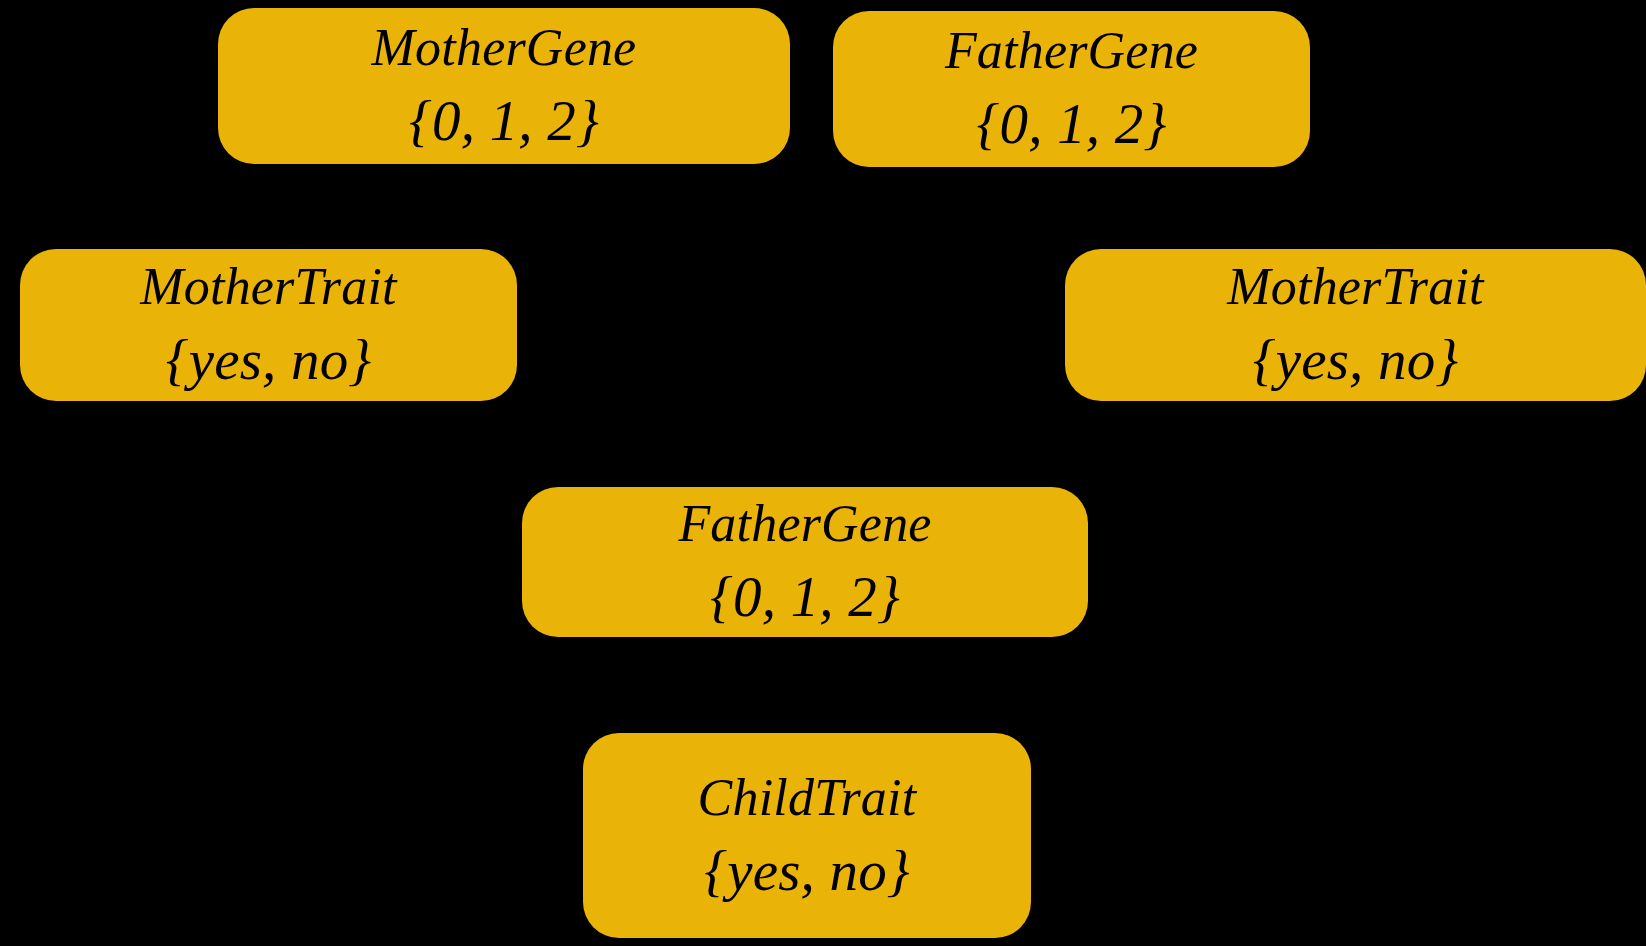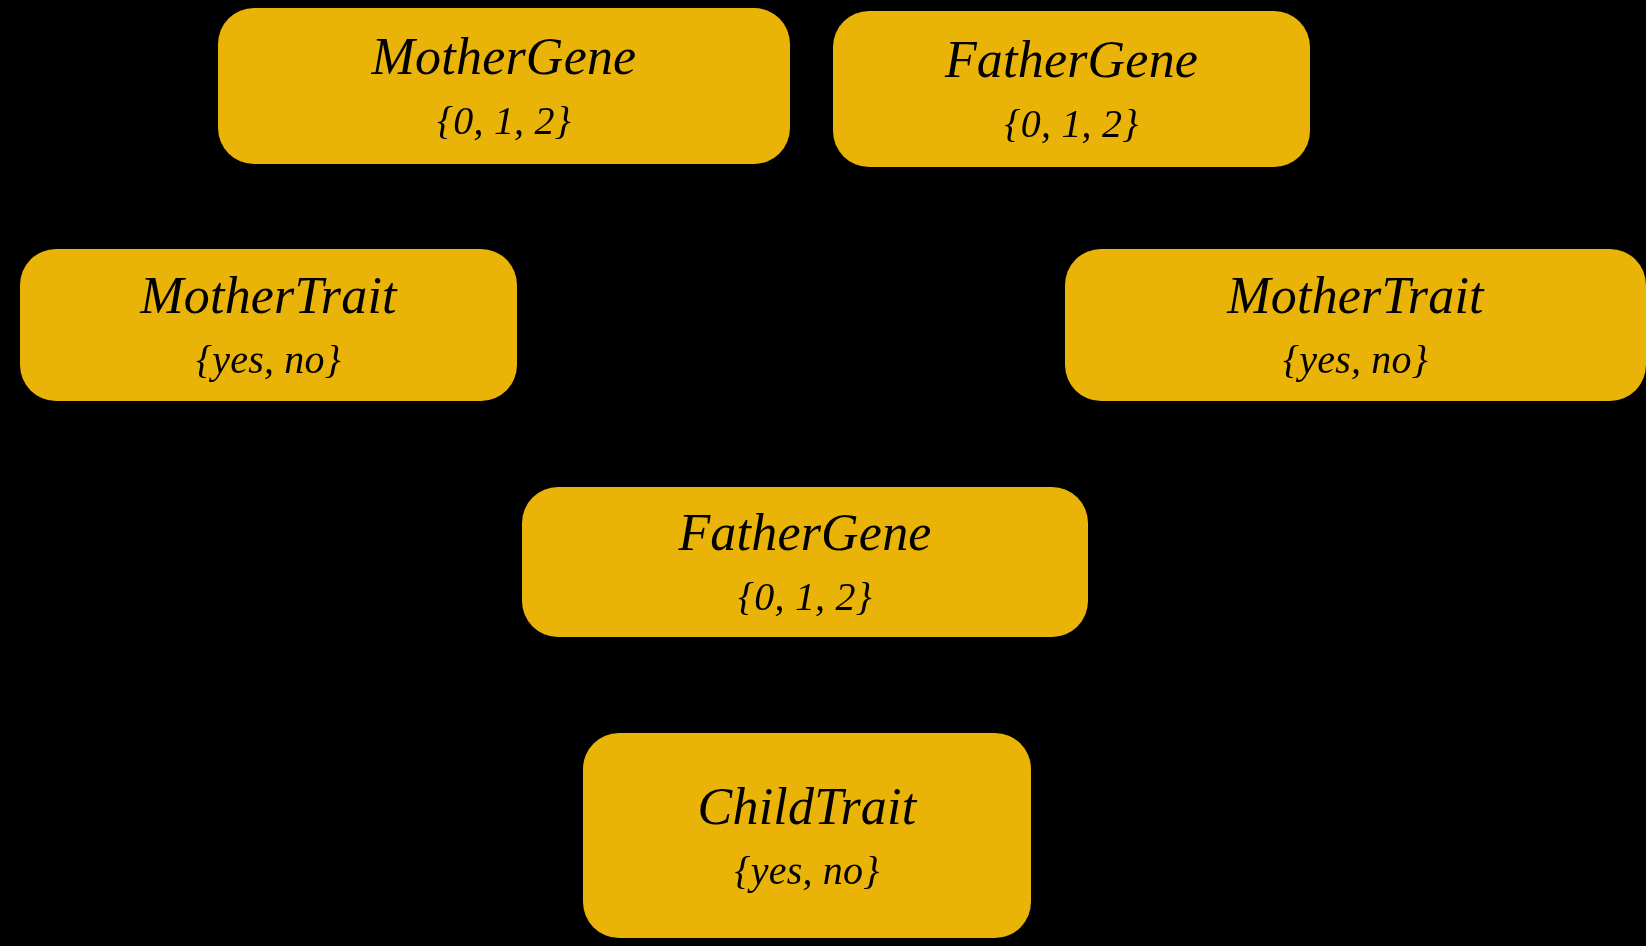--- a/index.html
+++ b/index.html
@@ -37,21 +37,21 @@
   .node .name {
     font-style: italic;
     font-weight: 400;
     font-size: 52px;
     letter-spacing: 0.2px;
     white-space: nowrap;
   }
   .node .domain {
     font-style: italic;
     font-weight: 400;
-    font-size: 40px;
+    font-size: 57px;
     letter-spacing: 0.2px;
     white-space: nowrap;
     margin-top: 18px;
   }
 
   
   #node-mother-gene  { left: 218px;  top: 8px;   width: 572px; height: 156px; }
   #node-father-gene  { left: 833px;  top: 11px;   width: 477px; height: 156px; }
   #node-mother-trait { left: 20px;    top: 249px; width: 497px; height: 152px; }
   #node-father-trait { left: 1065px; top: 249px; width: 581px; height: 152px; }

